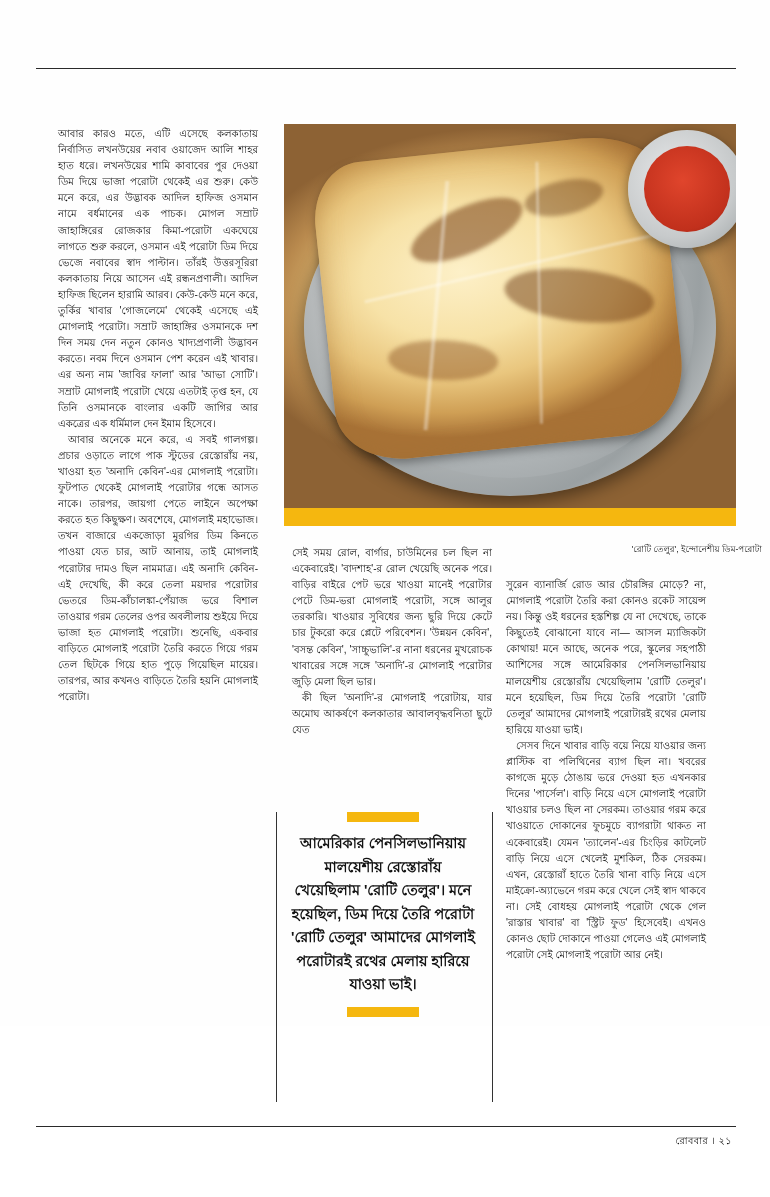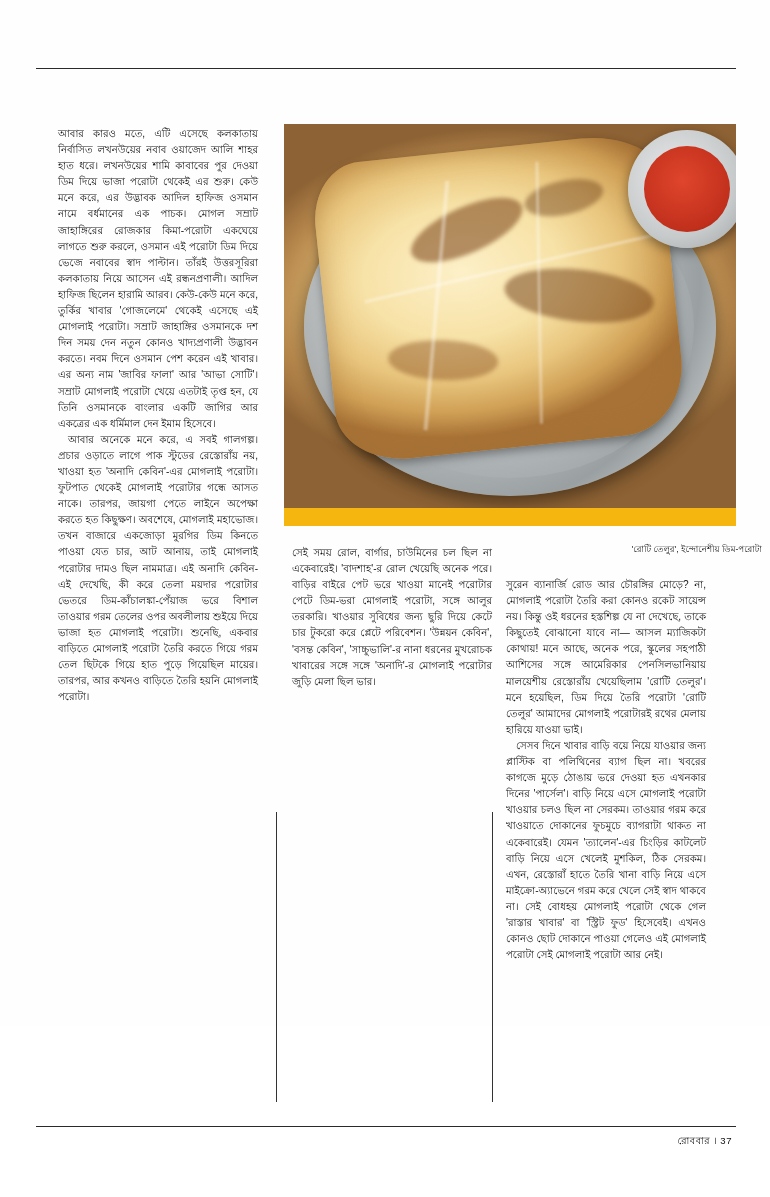--- a/index.html
+++ b/index.html
@@ -247,26 +247,32 @@
         <div class="fold f3"></div>
       </div>
       <div class="bowl"></div>
     </div>
   </div>
   <div class="caption-bar"></div>
   <div class="caption-text">'রোটি তেলুর', ইন্দোনেশীয় ডিম-পরোটা</div>
 
   <div class="col-mid">
     <p class="first">সেই সময় রোল, বার্গার, চাউমিনের চল ছিল না একেবারেই। 'বাদশাহ'-র রোল খেয়েছি অনেক পরে। বাড়ির বাইরে পেট ভরে খাওয়া মানেই পরোটার পেটে ডিম-ভরা মোগলাই পরোটা, সঙ্গে আলুর তরকারি। খাওয়ার সুবিধের জন্য ছুরি দিয়ে কেটে চার টুকরো করে প্লেটে পরিবেশন। 'উন্নয়ন কেবিন', 'বসন্ত কেবিন', 'সাচ্চুভালি'-র নানা ধরনের মুখরোচক খাবারের সঙ্গে সঙ্গে 'অনাদি'-র মোগলাই পরোটার জুড়ি মেলা ছিল ভার।</p>
+    <p>কী ছিল 'অনাদি'-র মোগলাই পরোটায়, যার অমোঘ আকর্ষণে কলকাতার আবালবৃদ্ধবনিতা ছুটে যেত</p>
   </div>
 
   <div class="pq-rule-left"></div>
   <div class="pq-rule-right"></div>
+  <div class="pullquote">
+    <div class="pq-bar"></div>
+    <div class="pq-text">আমেরিকার পেনসিলভানিয়ায় মালয়েশীয় রেস্তোরাঁয় খেয়েছিলাম 'রোটি তেলুর'। মনে হয়েছিল, ডিম দিয়ে তৈরি পরোটা 'রোটি তেলুর' আমাদের মোগলাই পরোটারই রথের মেলায় হারিয়ে যাওয়া ভাই।</div>
+    <div class="pq-bar bottom"></div>
+  </div>
 
   <div class="col-right">
     <p class="first">সুরেন ব্যানার্জি রোড আর চৌরঙ্গির মোড়ে? না, মোগলাই পরোটা তৈরি করা কোনও রকেট সায়েন্স নয়। কিন্তু ওই ধরনের হস্তশিল্প যে না দেখেছে, তাকে কিছুতেই বোঝানো যাবে না— আসল ম্যাজিকটা কোথায়! মনে আছে, অনেক পরে, স্কুলের সহপাঠী আশিসের সঙ্গে আমেরিকার পেনসিলভানিয়ায় মালয়েশীয় রেস্তোরাঁয় খেয়েছিলাম 'রোটি তেলুর'। মনে হয়েছিল, ডিম দিয়ে তৈরি পরোটা 'রোটি তেলুর' আমাদের মোগলাই পরোটারই রথের মেলায় হারিয়ে যাওয়া ভাই।</p>
     <p>সেসব দিনে খাবার বাড়ি বয়ে নিয়ে যাওয়ার জন্য প্লাস্টিক বা পলিথিনের ব্যাগ ছিল না। খবরের কাগজে মুড়ে ঠোঙায় ভরে দেওয়া হত এখনকার দিনের 'পার্সেল'। বাড়ি নিয়ে এসে মোগলাই পরোটা খাওয়ার চলও ছিল না সেরকম। তাওয়ার গরম করে খাওয়াতে দোকানের ফুচমুচে ব্যাগরাটা থাকত না একেবারেই। যেমন 'ত্যালেন'-এর চিংড়ির কাটলেট বাড়ি নিয়ে এসে খেলেই মুশকিল, ঠিক সেরকম। এখন, রেস্তোরাঁ হাতে তৈরি খানা বাড়ি নিয়ে এসে মাইক্রো-অ্যাভেনে গরম করে খেলে সেই স্বাদ থাকবে না। সেই বোধহয় মোগলাই পরোটা থেকে গেল 'রাস্তার খাবার' বা 'স্ট্রিট ফুড' হিসেবেই। এখনও কোনও ছোট দোকানে পাওয়া গেলেও এই মোগলাই পরোটা সেই মোগলাই পরোটা আর নেই।</p>
   </div>
 
   <div class="footer-rule"></div>
-  <div class="folio">রোববার । 37</div>
+  <div class="folio">রোববার । ২১</div>
 
 </div>
 
 </body></html>

